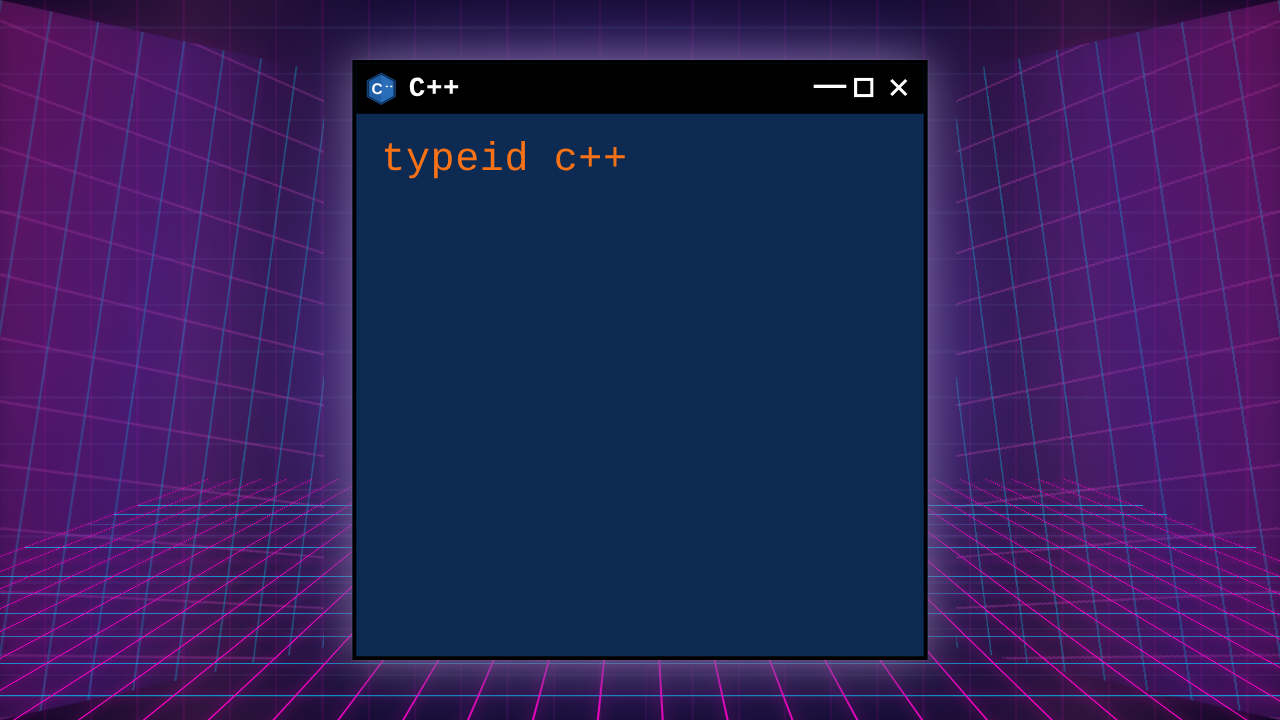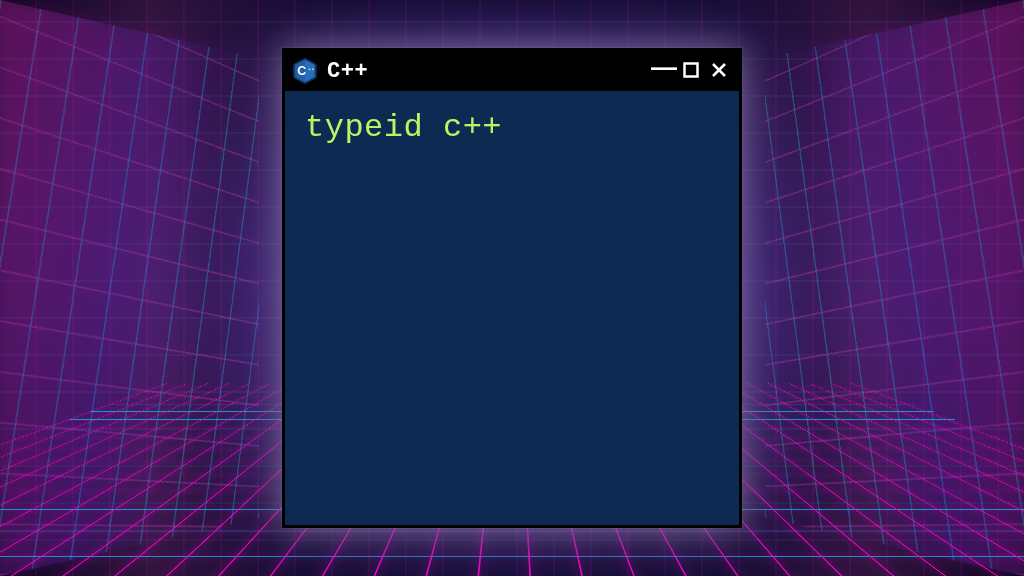--- a/index.html
+++ b/index.html
@@ -149,21 +149,21 @@
       cursor: pointer;
       font-family: Arial, sans-serif;
     }
     
     .ctrl.min { font-size: 26px; position: relative; top: -4px; }
     .ctrl.max { font-size: 18px; }
     .ctrl.close { font-size: 22px; }
     
     .window-body {
       padding: 18px 20px;
-      color: #bef264;
+      color: #f97316;
       font-size: 32px;
       font-family: 'Consolas', 'Courier New', monospace;
       letter-spacing: 0.5px;
     }
   </style>
 </head>
 <body>
 
 <div class="background"></div>
 <div class="bg-overlay"></div>

